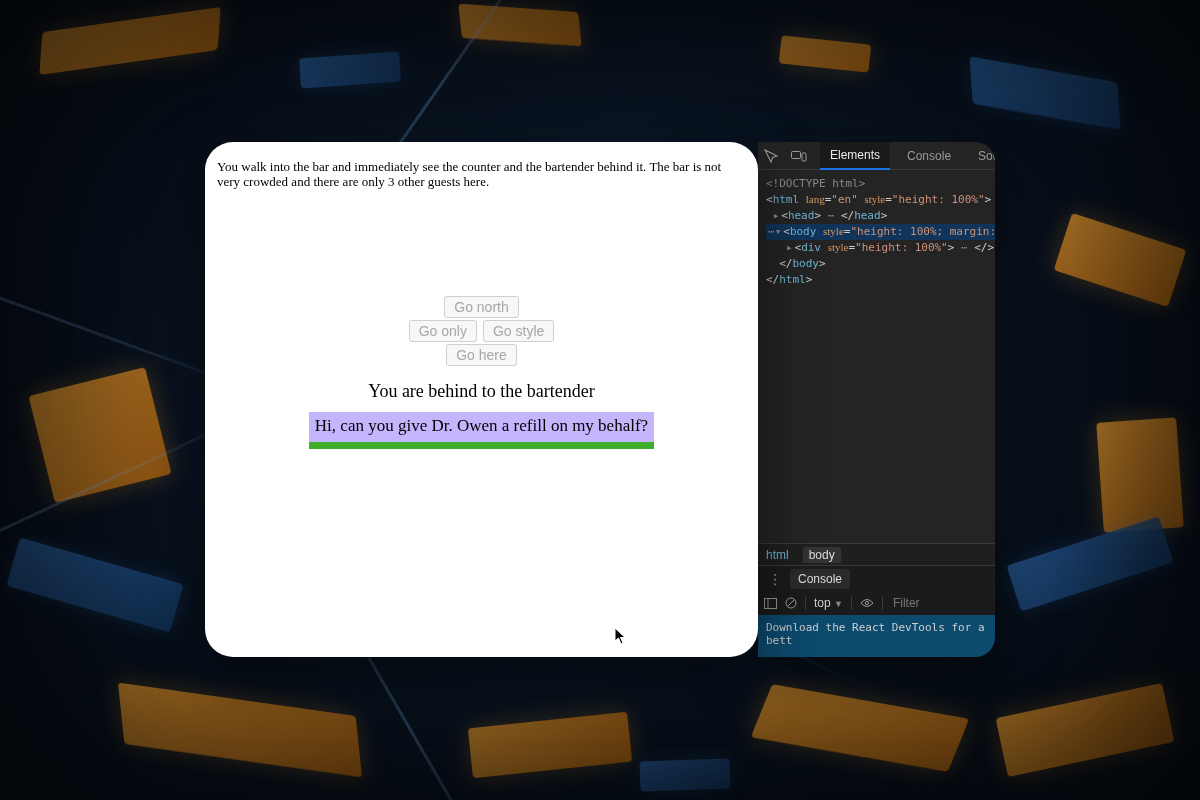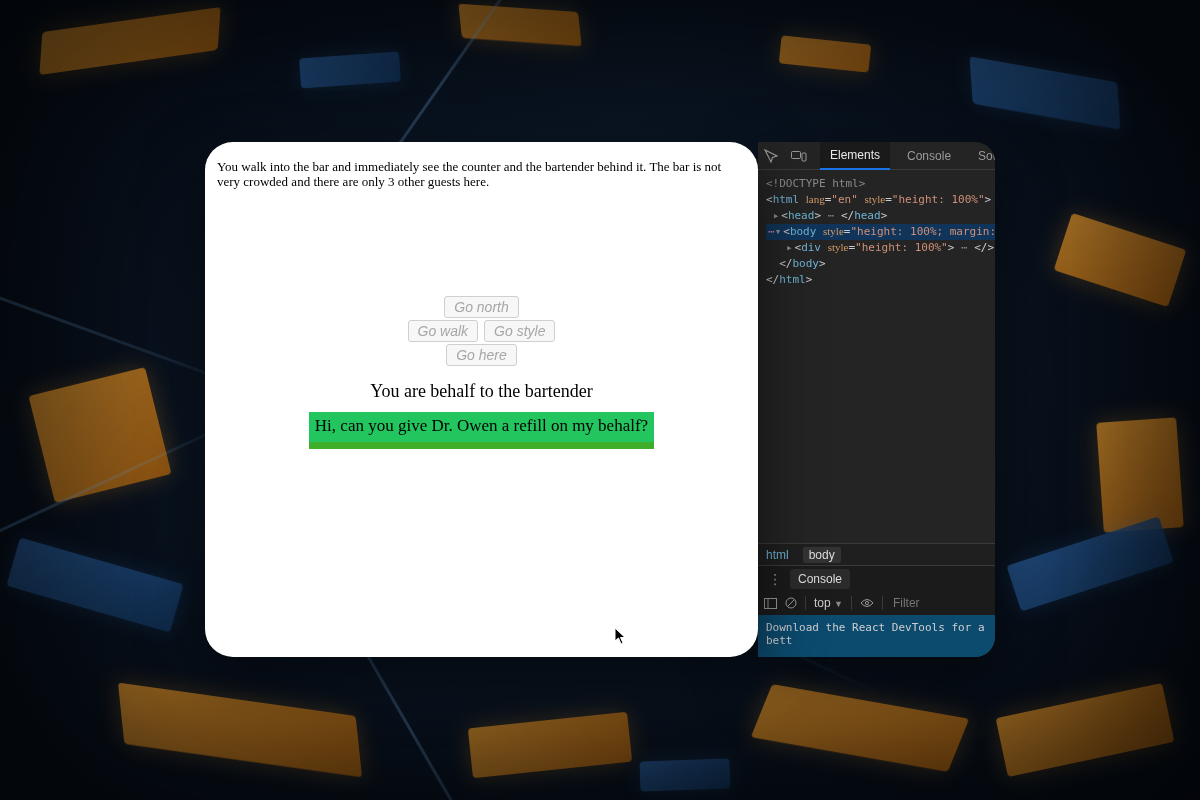--- a/index.html
+++ b/index.html
@@ -28,28 +28,28 @@
     color:#000;
   }
   .narr { font-size:13px; line-height:1.15; }
   .controls { text-align:center; margin-top:105px;}
   .dpad { display:inline-block; vertical-align:middle; text-align:center;}
   .dpad-row{display:flex; justify-content:center; gap:4px;}
   .verbs { display:inline-block; vertical-align:middle; margin-right:6px;}
   .btn {
     font-family: Arial, sans-serif; font-size:14px; color:#222;
     background:#f2f2f2; border:1px solid #9f9f9f; border-radius:3px;
-    padding:2px 9px; margin:1px; cursor:pointer;font-style:italic;
+    padding:2px 9px; margin:1px; cursor:pointer;
   }
   .btn.dis { color:#a7a7a7; border-color:#cfcfcf; background:#f7f7f7; cursor:default;}
   .status { text-align:center; font-size:18px; margin-top:14px;}
   .dlg-wrap{ text-align:center; margin-top:10px;}
   .dlg {
     display:inline-block; font-size:17px; padding:4px 6px 6px 6px;
-    background:#22c55e; color:#000; border-bottom:7px solid #3fae2a;
+    background:#c4b5fd; color:#000; border-bottom:7px solid #3fae2a;
   }
 
   
   .devtools {
     position:absolute; left:758px; top:142px; width:237px; height:515px;
     background:#242424; border-top-right-radius:20px; border-bottom-right-radius:20px;
     z-index:8; color:#ccc; font-family: Menlo, Consolas, monospace; font-size:11px;
     box-shadow: 0 20px 60px rgba(0,0,0,0.55);
     display:flex; flex-direction:column; overflow:hidden;
   }
@@ -104,30 +104,30 @@
 
 <div class="game">
   <div class="narr">You walk into the bar and immediately see the counter and the bartender behind it. The bar is not very crowded and there are only 3 other guests here.</div>
 
   <div class="controls">
     <span class="dpad">
       <div class="dpad-row">
           <button class="btn dis" disabled="">Go north</button>
         </div>
       <div class="dpad-row">
-        <button class="btn dis" disabled="">Go walk</button>
+        <button class="btn dis" disabled="">Go only</button>
         <button class="btn dis" disabled="">Go style</button>
       </div>
       <div class="dpad-row">
           <button class="btn dis" disabled="">Go here</button>
         </div>
     </span>
   </div>
 
-  <div class="status">You are behalf to the bartender</div>
+  <div class="status">You are behind to the bartender</div>
 
   <div class="dlg-wrap">
     <span class="dlg">Hi, can you give Dr. Owen a refill on my behalf?</span>
   </div>
 </div>
 
 <div class="devtools">
   <div class="dt-tabs">
     <span class="dt-ico">
       <svg width="14" height="14" viewBox="0 0 14 14">

